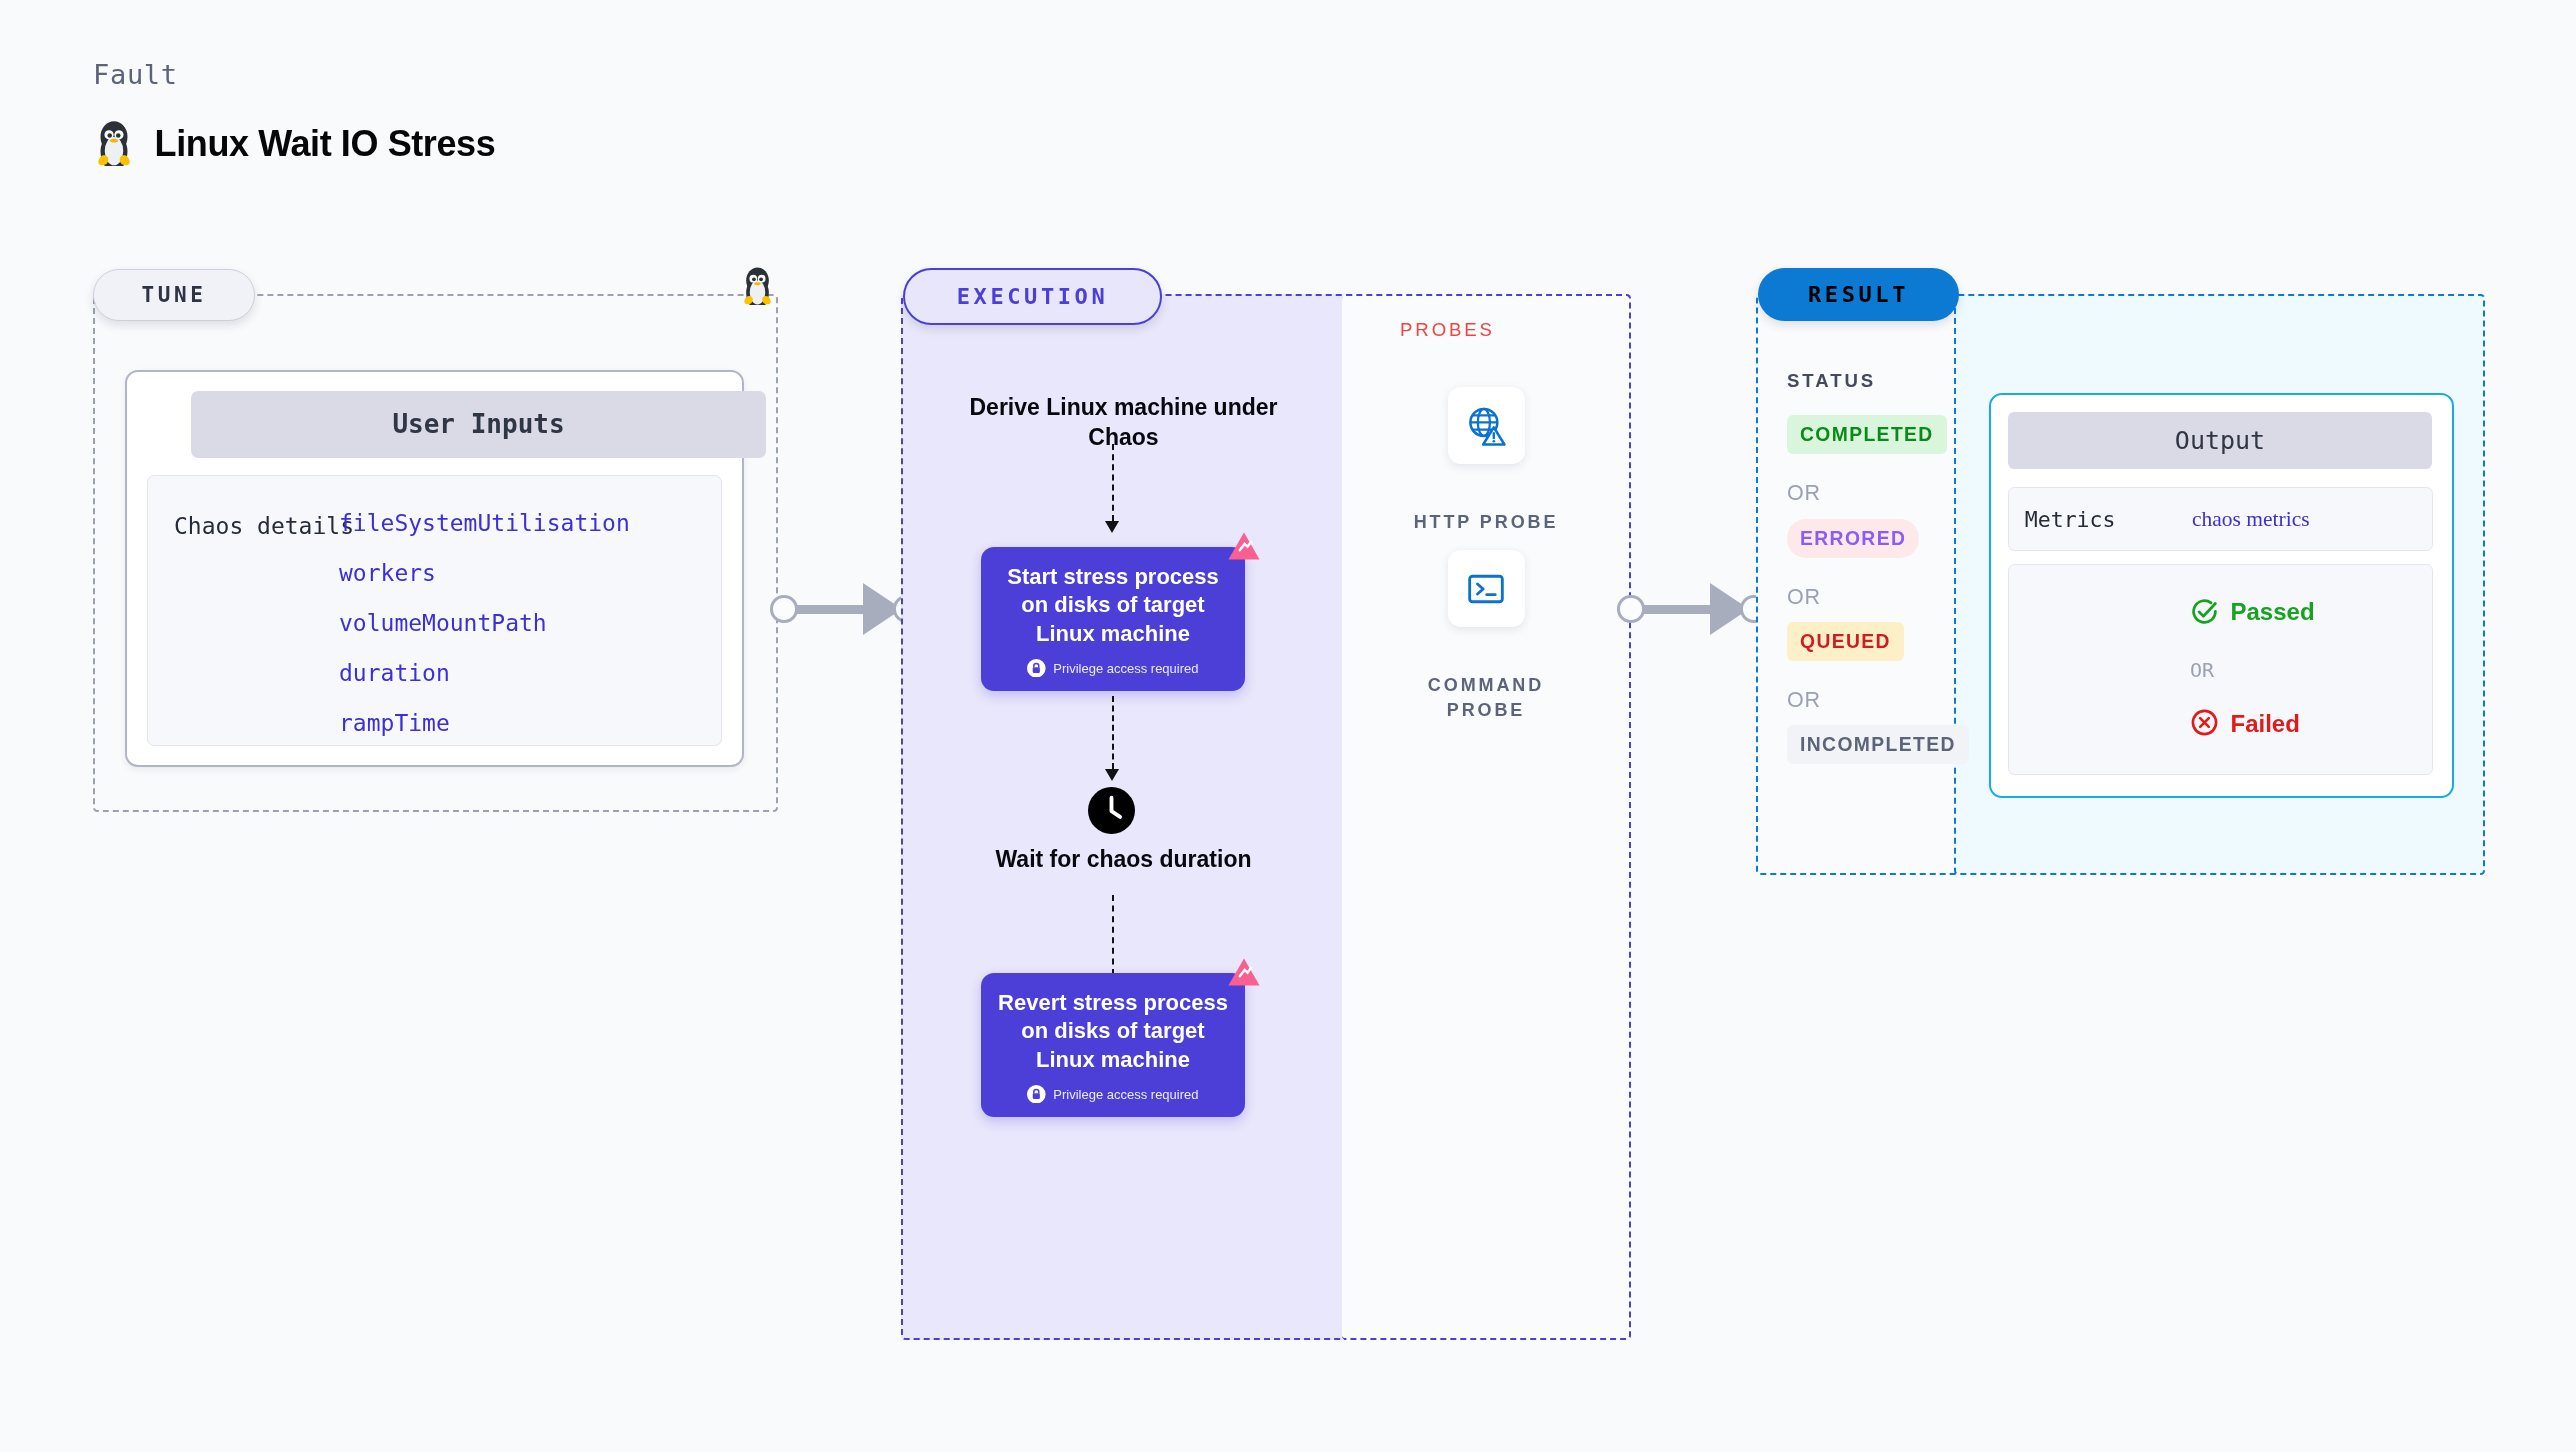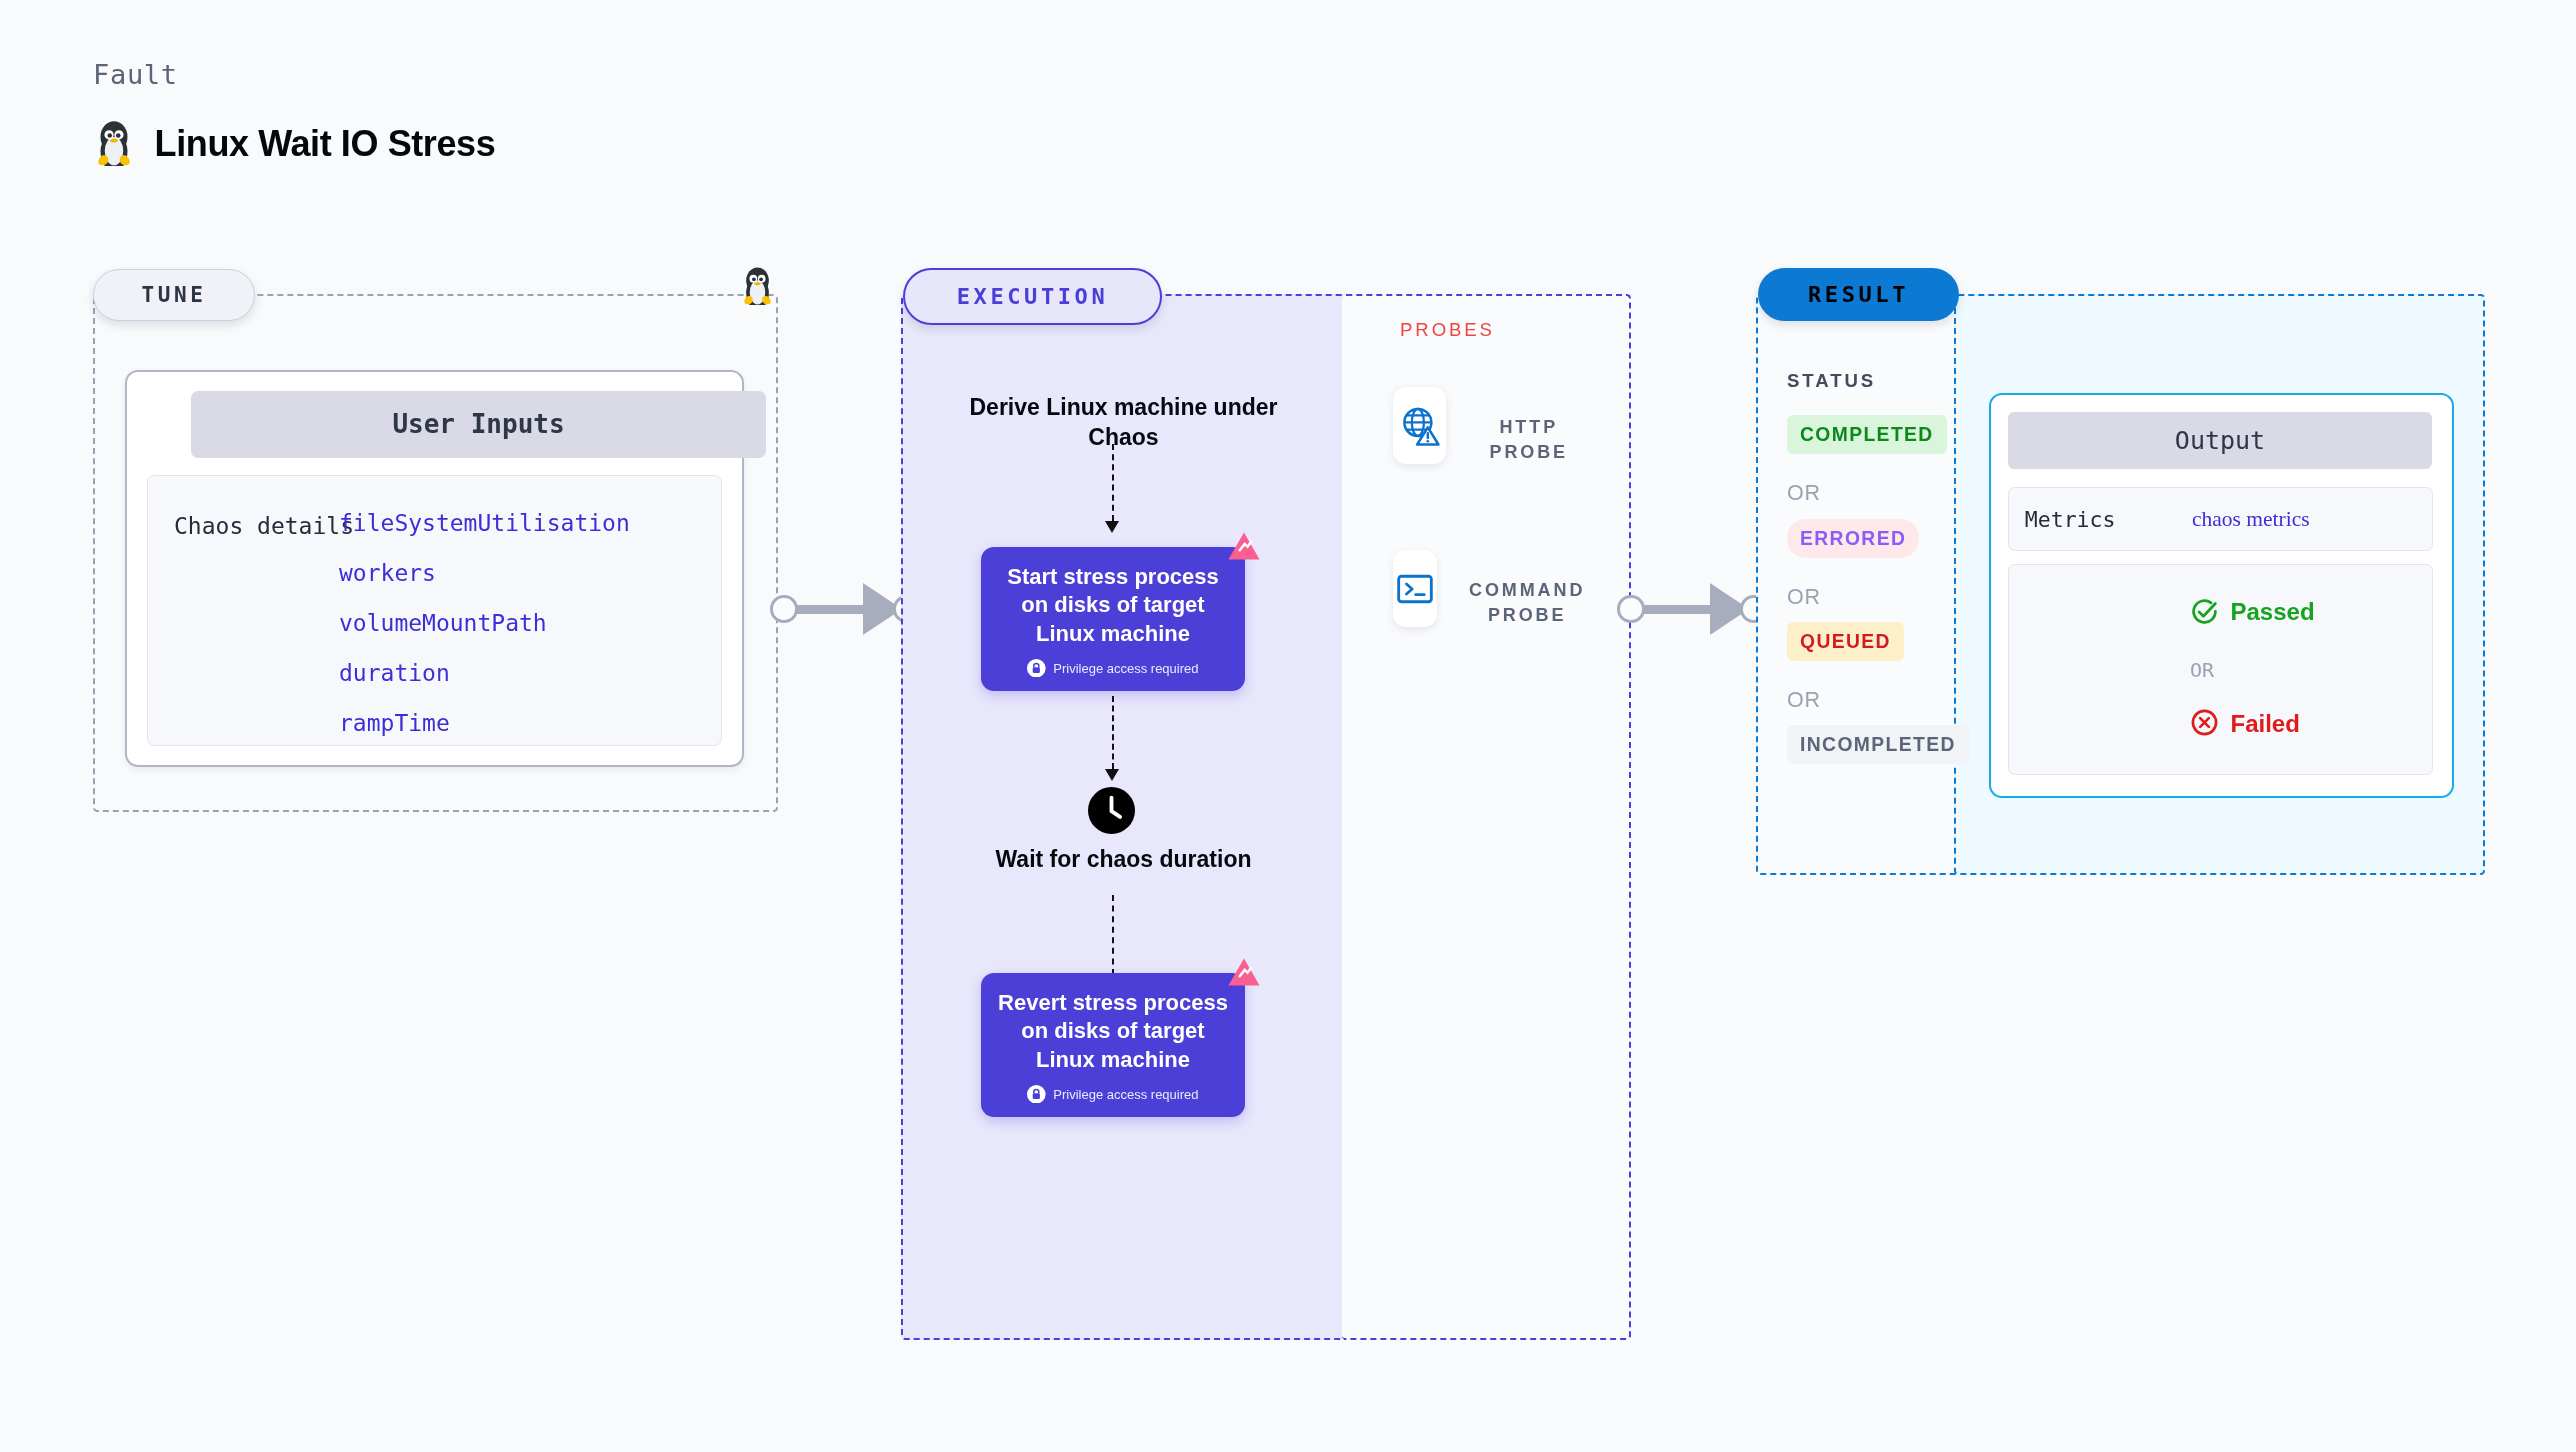--- a/index.html
+++ b/index.html
@@ -141,21 +141,21 @@
   }
   .priv-text{font-size:13px;color:#eceaff;}
   .chaos-flag{position:absolute;right:-15.8px;top:-15.8px;}
 
   #clock-icon{position:absolute;left:1088px;top:787px;}
 
   #probes-label{
     position:absolute;left:1368px;top:319px;
     font-size:18.6px;font-weight:normal;letter-spacing:2.9px;color:#ef4444;margin-left:32px;
   }
-  .probe-item{position:absolute;display:flex;flex-direction:row;align-items:flex-end;width:186px;gap:32px;}
+  .probe-item{position:absolute;display:flex;flex-direction:column;align-items:center;width:186px;gap:32px;}
   #probe-http{left:1393px;top:387px;}
   #probe-command{left:1393px;top:550px;}
   .probe-tile{
     width:77px;height:77px;background:#fff;border-radius:13px;
     box-shadow:0 2.9px 8.6px rgba(30,41,59,.10);
     display:flex;align-items:center;justify-content:center;
   }
   .probe-label{
     margin-top:14.3px;text-align:center;font-size:18px;font-weight:bold;
     letter-spacing:2.9px;color:#5b6478;line-height:1.35;

